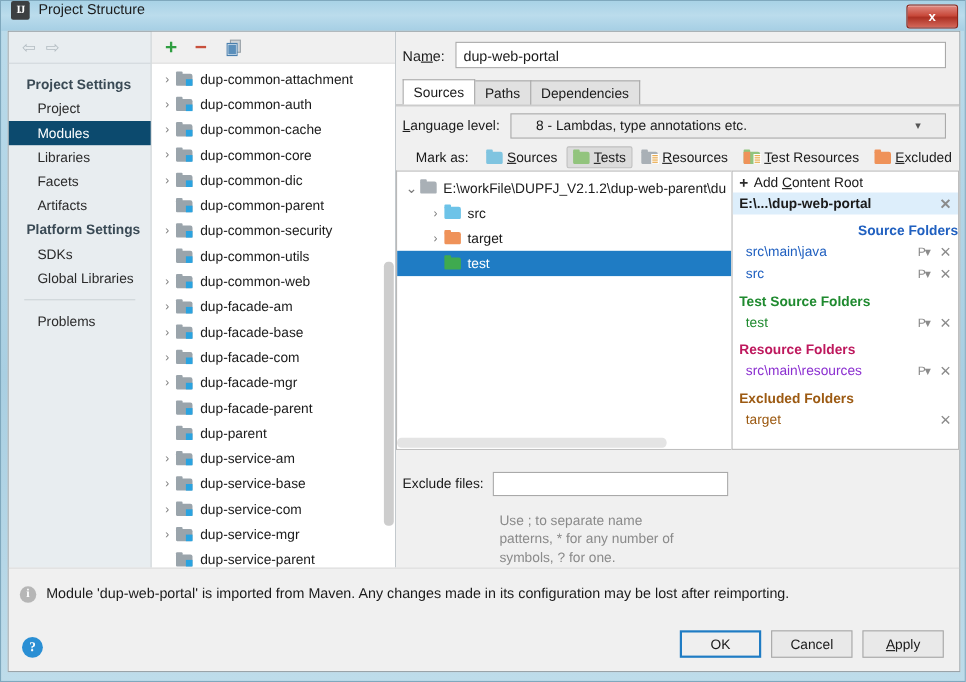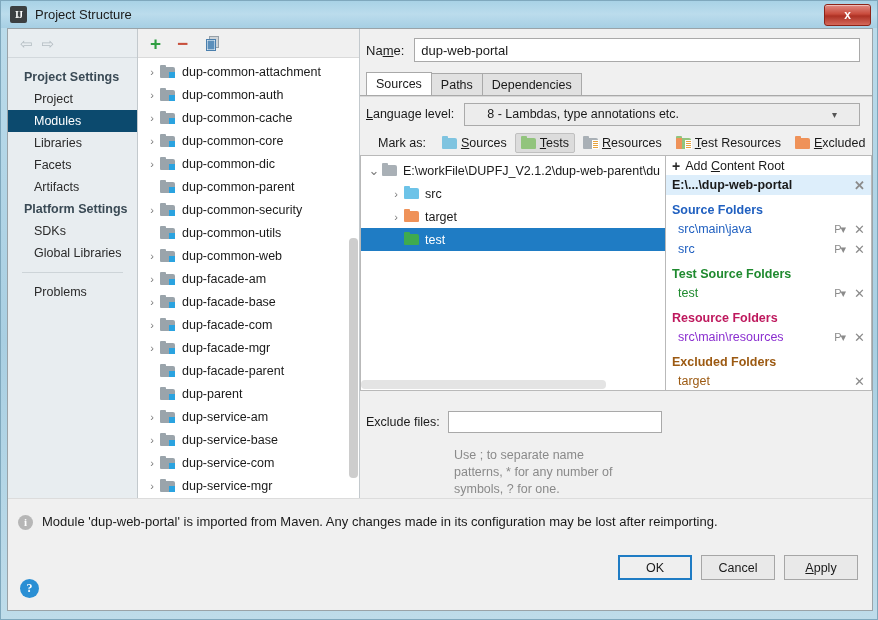--- a/index.html
+++ b/index.html
@@ -14,21 +14,21 @@
 
   
   .win-frame{
     position:absolute;left:0;top:0;width:878px;height:620px;
     background:linear-gradient(180deg,#bcdceb 0%,#a9cfe2 55%,#bedcea 100%);
     box-sizing:border-box;
     border:1px solid #7fa8bd;
   }
   .titlebar{
     position:absolute;left:0;top:0;width:876px;height:27px;
-    display:flex;align-items:center;
+    display:flex;
     background:linear-gradient(180deg,#a8d2e6 0%,#bbdcec 48%,#a6cfe4 100%);
   }
   .title-icon{
     width:17px;height:17px;margin-left:9px;margin-right:8px;
     background:#3c3f41;border-radius:2px;
     color:#fff;font-size:10px;font-weight:bold;
     display:flex;align-items:center;justify-content:center;
     letter-spacing:-1px;
     font-family:"Liberation Serif",serif;
     flex:none;
@@ -244,21 +244,21 @@
   }
   .info-ico{
     width:15px;height:15px;border-radius:50%;background:#b6b6b6;
     color:#fff;font-size:11px;font-weight:bold;flex:none;margin-right:9px;
     display:flex;align-items:center;justify-content:center;
     font-family:"Liberation Serif",serif;
   }
   .msg-txt{font-size:13px;line-height:16px;color:#1a1a1a;}
   .btn-bar{
     flex:none;height:45px;display:flex;align-items:center;justify-content:flex-end;
-    padding:0 14px 20px 0;gap:9px;background:#f0f0f0;
+    padding:0 14px 2px 0;gap:9px;background:#f0f0f0;
   }
   .btn{
     min-width:74px;height:25px;background:#e9e9e9;border:1px solid #a6a6a6;
     display:flex;align-items:center;justify-content:center;font-size:12.5px;
     cursor:pointer;box-sizing:border-box;
   }
   .btn.default{border:2px solid #1f7cc4;background:#efefef;}
   .btn u{text-decoration:underline;}
   .help-btn{
     position:absolute;left:12px;bottom:12px;width:19px;height:19px;
@@ -578,21 +578,21 @@
               <div class="folders-pane">
                 <div class="addroot">
                   <span class="pl">+</span>
                   <span>Add <u>C</u>ontent Root</span>
                 </div>
                 <div class="root-hdr">
                   <span class="t">E:\...\dup-web-portal</span>
                   <span class="xmark">✕</span>
                 </div>
                 <div id="folder-groups">
-                    <div class="grp-hdr" style="color: rgb(32, 96, 192);">Source Folders</div>
+                    <div class="grp-hdr" style="color: rgb(32, 96, 192); text-align: right;">Source Folders</div>
                     <div class="frow">
                       <span class="t" style="color: rgb(32, 96, 192);">src\main\java</span>
                       <span class="pico">P▾</span>
                       <span class="xmark">✕</span>
                     </div>
                     <div class="frow">
                       <span class="t" style="color: rgb(32, 96, 192);">src</span>
                       <span class="pico">P▾</span>
                       <span class="xmark">✕</span>
                     </div>

